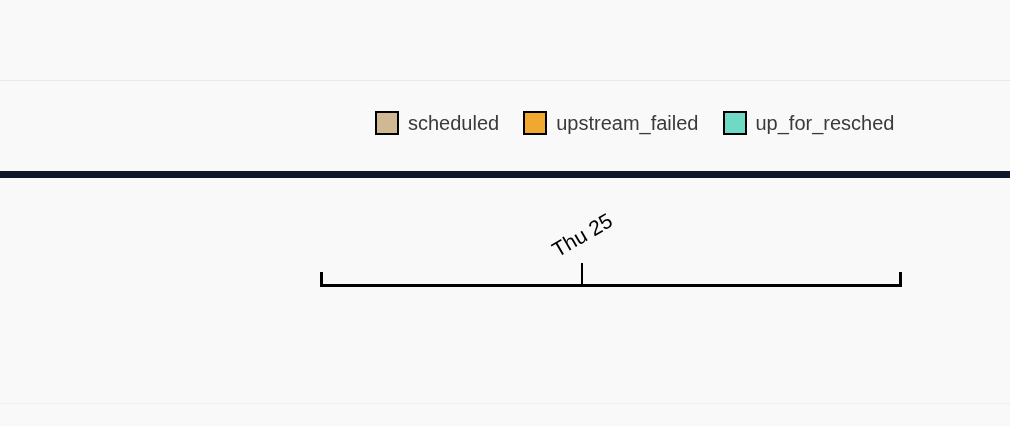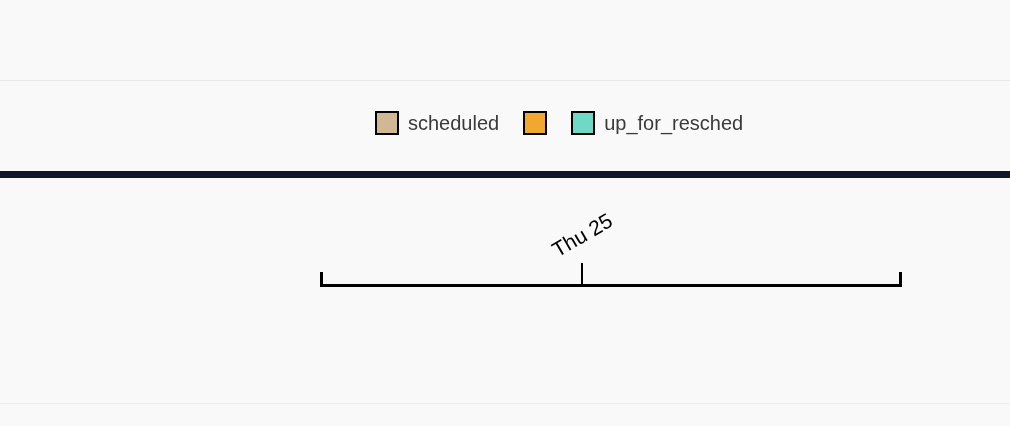--- a/index.html
+++ b/index.html
@@ -135,20 +135,21 @@
 <div class="panel" id="top-strip"></div>
 
 <div class="panel" id="legend-strip">
   <div class="legend-row" id="legend-row">
       <div class="legend-item">
         <span class="legend-swatch" style="background: rgb(208, 184, 148);"></span>
         <span class="legend-label">scheduled</span>
       </div>
       <div class="legend-item">
         <span class="legend-swatch" style="background: rgb(240, 168, 48);"></span>
+        <span class="legend-label">upstream_failed</span>
       </div>
       <div class="legend-item">
         <span class="legend-swatch" style="background: rgb(111, 217, 197);"></span>
         <span class="legend-label">up_for_resched</span>
       </div>
     </div>
 </div>
 
 <div class="panel" id="chart-strip">
 

